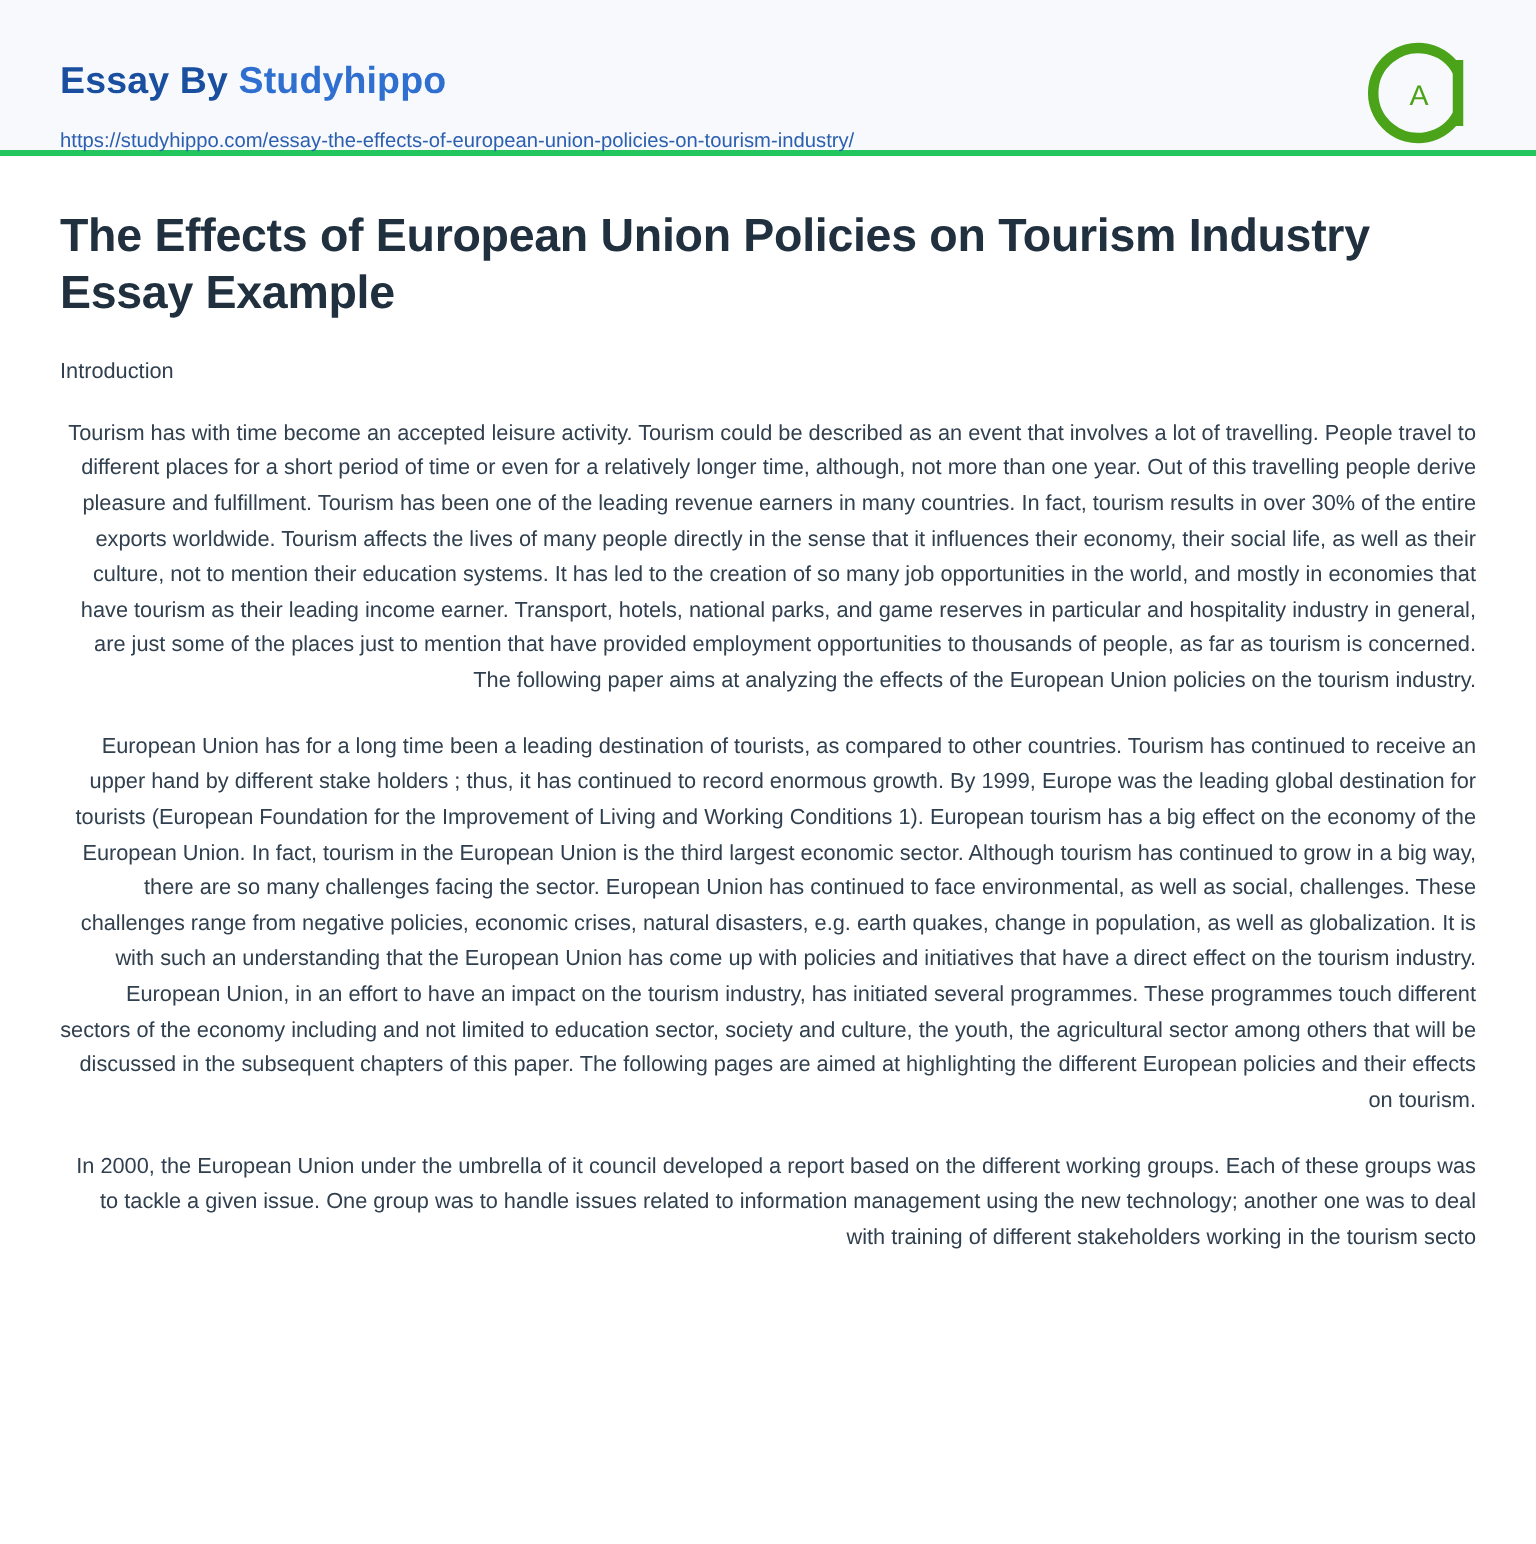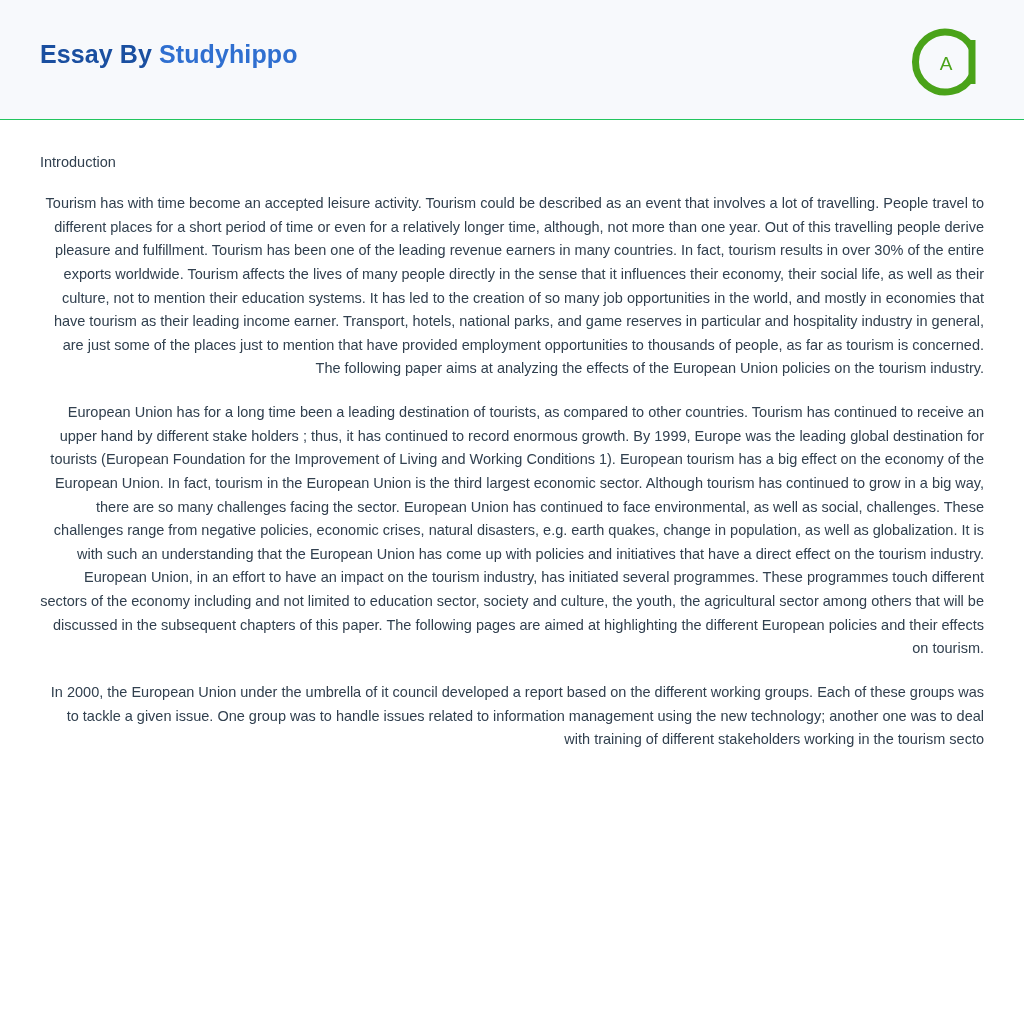--- a/index.html
+++ b/index.html
@@ -17,23 +17,23 @@
 
   .page {
     width: 1024px;
     height: 1029px;
     position: relative;
     background: #ffffff;
   }
 
   
   .header {
-    height: 120px;
+    height: 104px;
     background: #f7f9fc;
-    border-bottom: 1px solid #22c55e;
+    border-bottom: 4px solid #22c55e;
     position: relative;
     box-sizing: border-box;
   }
 
   .brand {
     position: absolute;
     left: 40px;
     top: 40px;
     font-size: 25px;
     font-weight: bold;
@@ -109,30 +109,32 @@
 </style>
 </head>
 <body>
 
 <div class="page">
 
   <div class="header">
     <div class="brand">
       <span>Essay By </span><span class="brand-light">Studyhippo</span>
     </div>
+    <a class="url" href="#">https://studyhippo.com/essay-the-effects-of-european-union-policies-on-tourism-industry/</a>
     <div class="logo">
       <svg width="72" height="72" viewBox="0 0 72 72" aria-hidden="true">
         <path d="M62 22 A30 30 0 1 0 62 50" fill="none" stroke="#4aa319" stroke-width="7" stroke-linecap="butt"></path>
         <line x1="62" y1="14" x2="62" y2="58" stroke="#4aa319" stroke-width="7" stroke-linecap="butt"></line>
         <text x="36" y="44" text-anchor="middle" font-family="Liberation Sans, sans-serif" font-size="19" fill="#4aa319">A</text>
       </svg>
     </div>
   </div>
 
   <div class="article">
+    <h1 class="title">The Effects of European Union Policies on Tourism Industry Essay Example</h1>
     <p class="subheading">Introduction</p>
     <p class="para">Tourism has with time become an accepted leisure activity. Tourism could be described as an event that involves a lot of travelling. People travel to different places for a short period of time or even for a relatively longer time, although, not more than one year. Out of this travelling people derive pleasure and fulfillment. Tourism has been one of the leading revenue earners in many countries. In fact, tourism results in over 30% of the entire exports worldwide. Tourism affects the lives of many people directly in the sense that it influences their economy, their social life, as well as their culture, not to mention their education systems. It has led to the creation of so many job opportunities in the world, and mostly in economies that have tourism as their leading income earner. Transport, hotels, national parks, and game reserves in particular and hospitality industry in general, are just some of the places just to mention that have provided employment opportunities to thousands of people, as far as tourism is concerned. The following paper aims at analyzing the effects of the European Union policies on the tourism industry.</p>
     <p class="para">European Union has for a long time been a leading destination of tourists, as compared to other countries. Tourism has continued to receive an upper hand by different stake holders ; thus, it has continued to record enormous growth. By 1999, Europe was the leading global destination for tourists (European Foundation for the Improvement of Living and Working Conditions 1). European tourism has a big effect on the economy of the European Union. In fact, tourism in the European Union is the third largest economic sector. Although tourism has continued to grow in a big way, there are so many challenges facing the sector. European Union has continued to face environmental, as well as social, challenges. These challenges range from negative policies, economic crises, natural disasters, e.g. earth quakes, change in population, as well as globalization. It is with such an understanding that the European Union has come up with policies and initiatives that have a direct effect on the tourism industry. European Union, in an effort to have an impact on the tourism industry, has initiated several programmes. These programmes touch different sectors of the economy including and not limited to education sector, society and culture, the youth, the agricultural sector among others that will be discussed in the subsequent chapters of this paper. The following pages are aimed at highlighting the different European policies and their effects on tourism.</p>
     <p class="para">In 2000, the European Union under the umbrella of it council developed a report based on the different working groups. Each of these groups was to tackle a given issue. One group was to handle issues related to information management using the new technology; another one was to deal with training of different stakeholders working in the tourism secto</p>
   </div>
 
   <div class="fade-bottom"></div>
 </div>
 
 </body></html>

